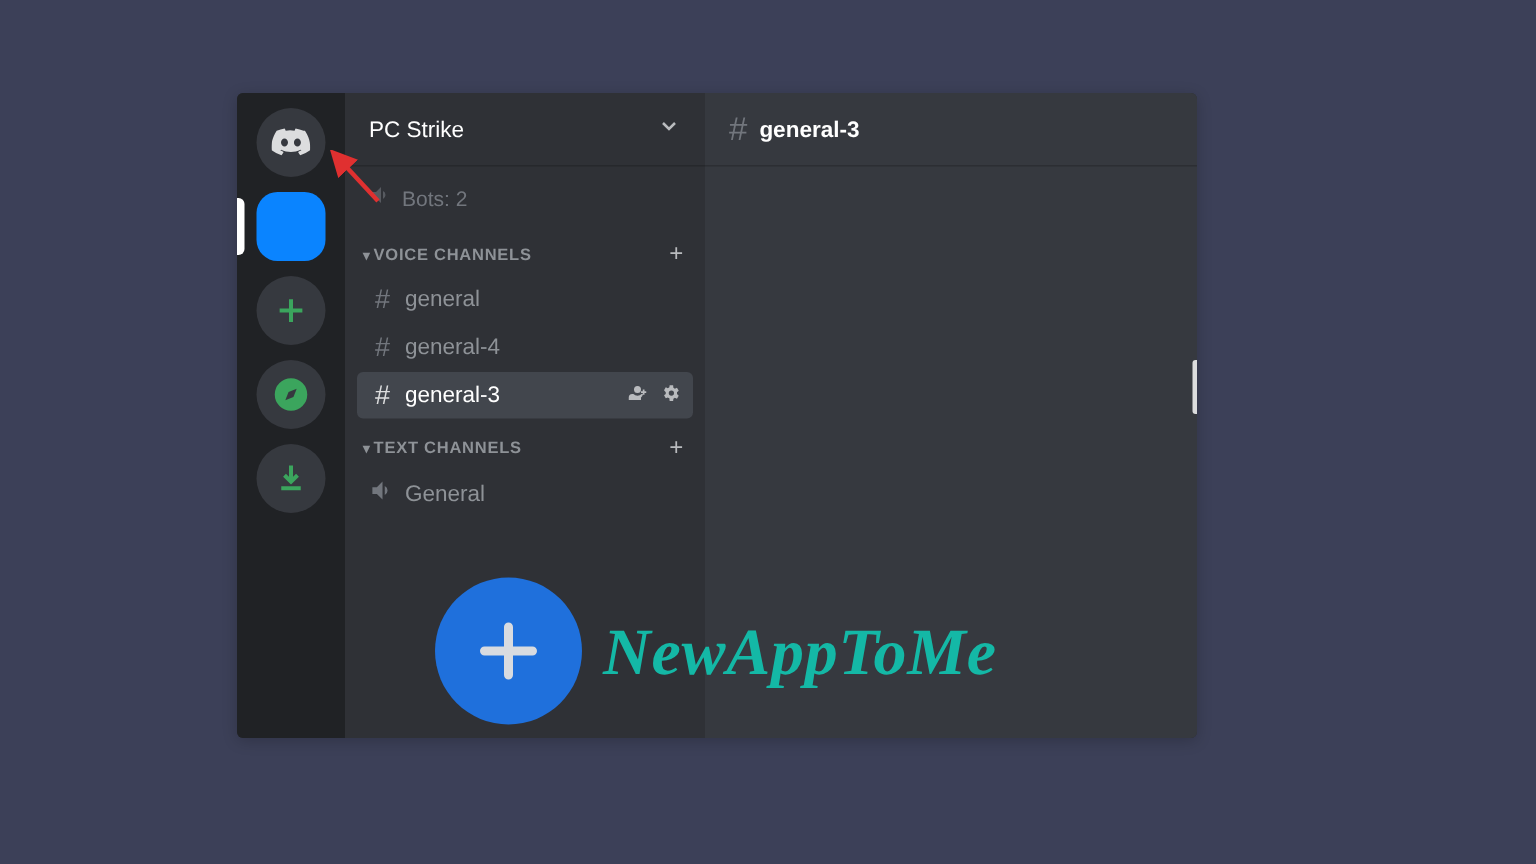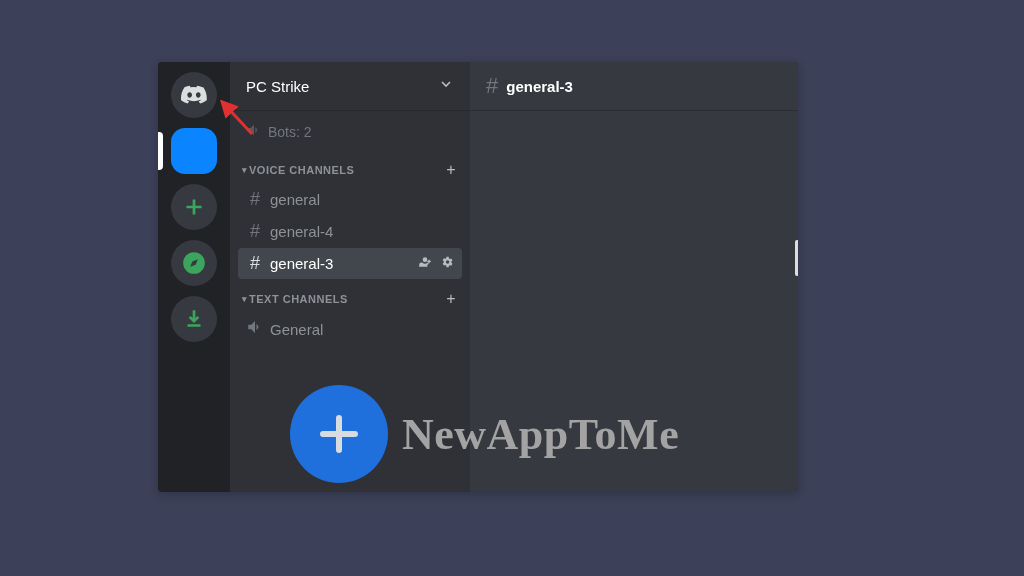--- a/index.html
+++ b/index.html
@@ -194,23 +194,24 @@
     height: 98px;
     border-radius: 50%;
     background: #1f70dc;
     display: flex;
     align-items: center;
     justify-content: center;
   }
   .watermark .circle svg { width: 48px; height: 48px; }
   .watermark .text {
     font-family: Georgia, "Times New Roman", serif;
+    font-style: italic;
     font-weight: 700;
     font-size: 44px;
-    color: #a3a3a3;
+    color: #14b8a6;
     letter-spacing: 0.5px;
   }
 </style>
 </head>
 <body>
 
 <div class="app-window">
 
   <div class="server-rail">
     <div class="rail-btn">

